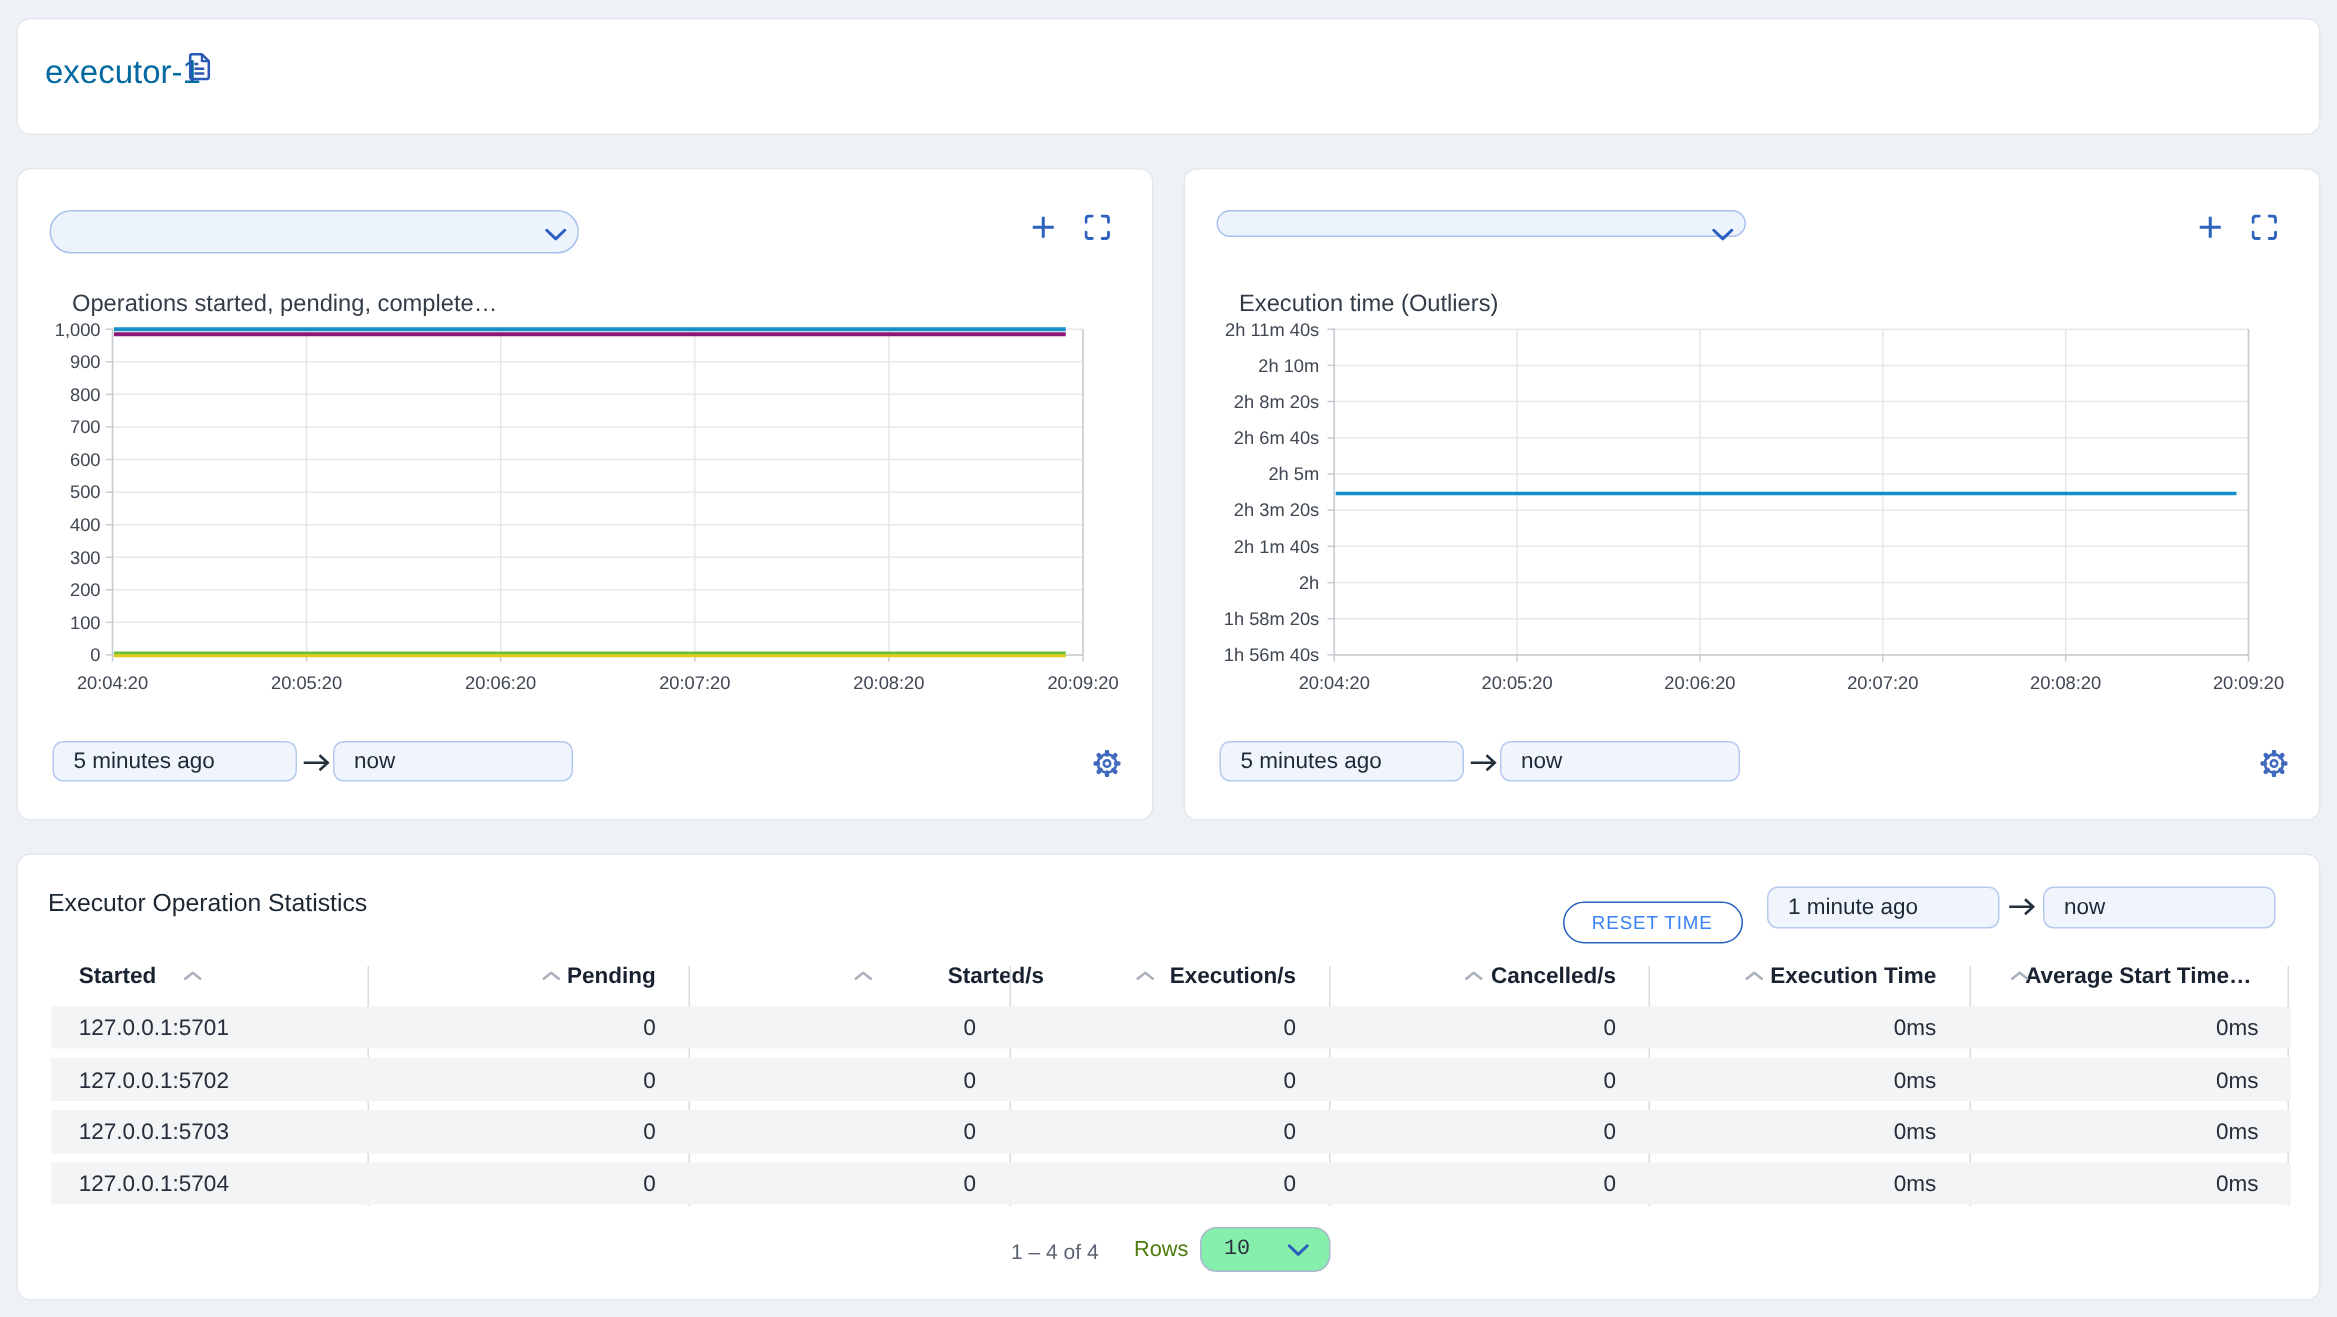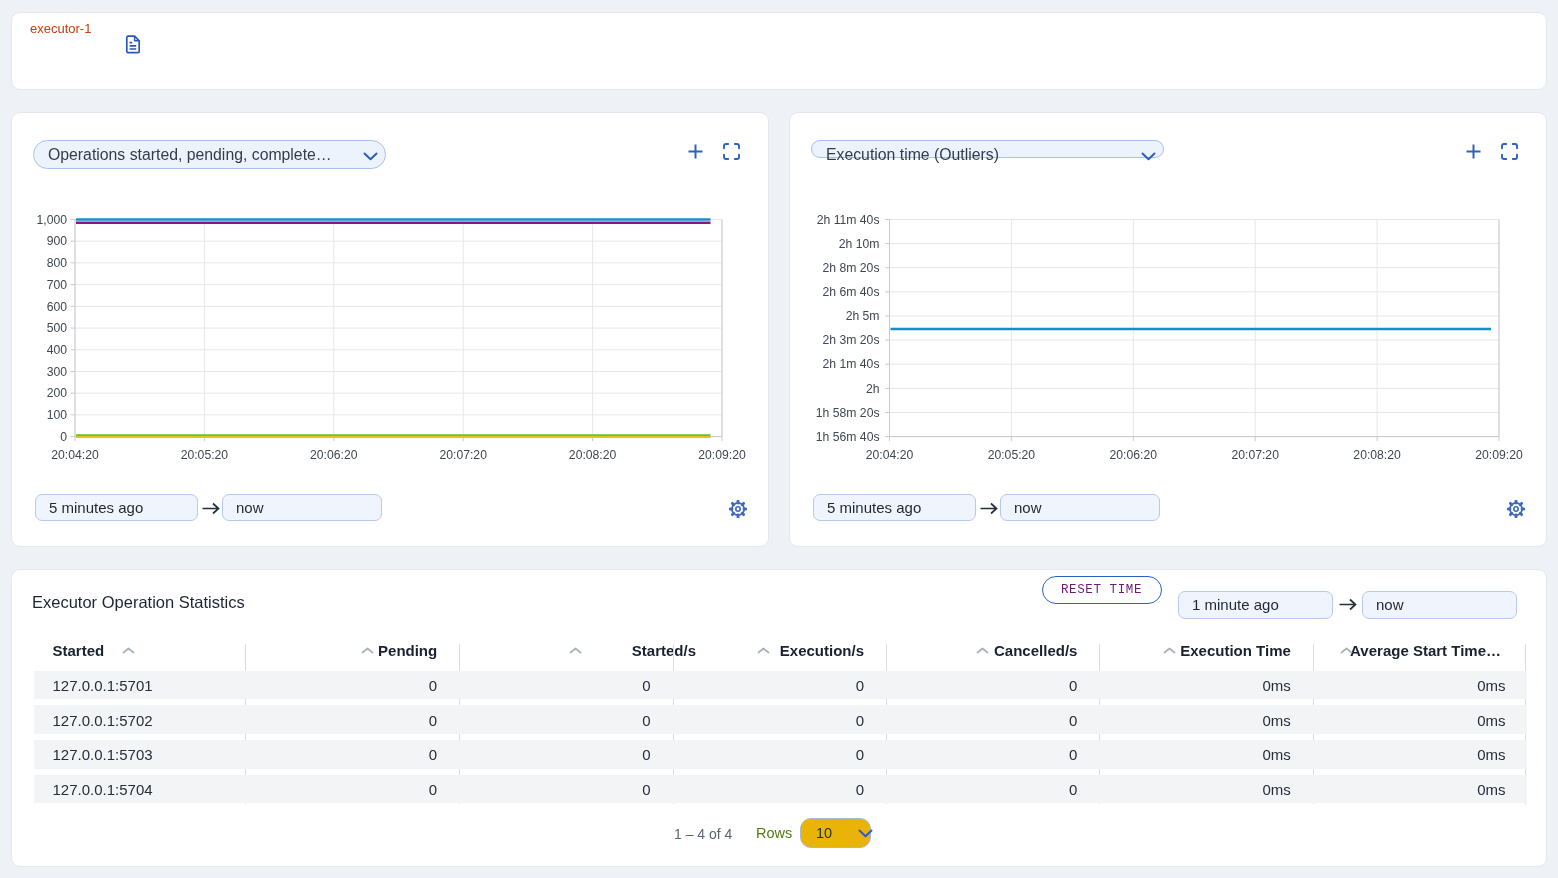--- a/index.html
+++ b/index.html
@@ -1,26 +1,26 @@
 <!DOCTYPE html>
 <html><head><meta charset="utf-8"><title>executor-1</title><style>
 html,body{margin:0;padding:0;width:1558px;height:878px;background:#eef1f5;font-family:"Liberation Sans",sans-serif;overflow:hidden;}
 .card{position:absolute;background:#fff;border:1px solid #e4e7ed;border-radius:9px;box-sizing:border-box;}
 .pill{position:absolute;background:#edf3fc;border:1px solid #a6c1ec;border-radius:15px;box-sizing:border-box;}
-.pilltext{display:block;padding-left:14px;line-height:27px;font-size:15.8px;color:#333d49;white-space:nowrap;overflow:hidden;}
+.pilltext{display:block;padding-left:14px;line-height:27px;font-size:15.8px;color:#333d49;white-space:nowrap;overflow:hidden;margin-top:48px;}
 .tinput{position:absolute;background:#eff4fd;border:1px solid #b6c9ee;border-radius:7px;box-sizing:border-box;
   font-size:15px;color:#1e2936;line-height:25px;padding-left:13px;white-space:nowrap;}
 .hdr{position:absolute;font-weight:bold;font-size:15px;color:#182230;white-space:nowrap;}
 .cell{position:absolute;font-size:15px;color:#252e3a;white-space:nowrap;}
 .rowbg{position:absolute;background:#f3f4f6;}
 .sep{position:absolute;width:1px;background:#d9dce2;}
 </style></head><body>
 
 <div class="card" style="left:11px;top:12px;width:1536px;height:78px">
-<div style="position:absolute;left:18px;top:8px;font-size:13px;color:#c2410c;">executor‑1</div>
+<div style="position:absolute;left:18px;top:22px;font-size:22px;color:#0369a1;">executor‑1</div>
 <svg style="position:absolute;left:113px;top:22px" width="16" height="19" viewBox="0 0 16 19">
       <path d="M9.6 1.2 H3 Q1.8 1.2 1.8 2.4 V16.4 Q1.8 17.6 3 17.6 H13 Q14.2 17.6 14.2 16.4 V5.8 Z" fill="none" stroke="#2a58b4" stroke-width="1.7" stroke-linejoin="round"></path>
       <path d="M9.6 1.2 V5.8 H14.2" fill="none" stroke="#2a58b4" stroke-width="1.5" stroke-linejoin="round"></path>
       <path d="M4.6 7.6 H7.2 M4.6 10.8 H11.2 M4.6 14 H11.2" stroke="#2a58b4" stroke-width="1.7" fill="none"></path>
     </svg>
 </div>
 <div class="card" style="left:11px;top:112px;width:758px;height:435px">
 <svg width="758" height="435" viewBox="0 0 758 435" style="position:absolute;left:0;top:0">
 <line x1="63" y1="106.5" x2="710" y2="106.5" stroke="#e6e7ea" stroke-width="1"></line>
 <line x1="63" y1="128.2" x2="710" y2="128.2" stroke="#e6e7ea" stroke-width="1"></line>
@@ -191,21 +191,21 @@
       <line x1="4.76" y1="13.24" x2="3.41" y2="14.59" stroke="#4169bd" stroke-width="2.9" stroke-linecap="round"></line>
       <line x1="3.00" y1="9.00" x2="1.10" y2="9.00" stroke="#4169bd" stroke-width="2.9" stroke-linecap="round"></line>
       <line x1="4.76" y1="4.76" x2="3.41" y2="3.41" stroke="#4169bd" stroke-width="2.9" stroke-linecap="round"></line>
       <line x1="9.00" y1="3.00" x2="9.00" y2="1.10" stroke="#4169bd" stroke-width="2.9" stroke-linecap="round"></line>
       <line x1="13.24" y1="4.76" x2="14.59" y2="3.41" stroke="#4169bd" stroke-width="2.9" stroke-linecap="round"></line>
       <circle cx="9" cy="9" r="2.2" fill="none" stroke="#4169bd" stroke-width="1.6"></circle>
     </svg>
 </div>
 <div class="card" style="left:11px;top:569px;width:1536px;height:298px">
 <div style="position:absolute;left:20px;top:23px;font-size:16.5px;color:#1c2733;">Executor Operation Statistics</div>
-<div style="position:absolute;left:1029.5px;top:6px;width:120px;height:28px;border:1px solid #2a62c0;border-radius:14px;box-sizing:border-box;text-align:center;line-height:26px;font-size:12.5px;letter-spacing:0.6px;color:#701a75;font-family:Liberation Mono, monospace;">RESET TIME</div>
+<div style="position:absolute;left:1029.5px;top:31px;width:120px;height:28px;border:1px solid #2a62c0;border-radius:14px;box-sizing:border-box;text-align:center;line-height:26px;font-size:12.5px;letter-spacing:0.6px;color:#3b82f6;">RESET TIME</div>
 <div class="tinput" style="left:1166px;top:20.5px;width:155px;height:28px;line-height:26px">1 minute ago</div>
 <svg style="position:absolute;left:1327px;top:28px" width="18" height="13" viewBox="0 0 18 13">
       <path d="M0.5 6.5 H16 M11 1.5 L16.5 6.5 L11 11.5" stroke="#25303e" stroke-width="1.7" fill="none"></path>
     </svg>
 <div class="tinput" style="left:1350px;top:20.5px;width:155px;height:28px;line-height:26px">now</div>
 <div class="hdr" style="left:40.5px;top:71.5px">Started</div>
 <svg style="position:absolute;left:110px;top:76.5px" width="13" height="7" viewBox="0 0 13 7">
       <path d="M1.5 5.5 L6.5 1.5 L11.5 5.5" stroke="#a9b1bd" stroke-width="1.7" fill="none" stroke-linecap="round" stroke-linejoin="round"></path>
     </svg>
 <div class="hdr" style="right:1108.8px;top:71.5px">Pending</div>
@@ -266,18 +266,18 @@
 <div class="rowbg" style="left:22px;top:204.6px;width:1493px;height:28.6px"></div>
 <div class="cell" style="left:40.5px;top:210.79999999999998px">127.0.0.1:5704</div>
 <div class="cell" style="right:1108.8px;top:210.79999999999998px">0</div>
 <div class="cell" style="right:895.3px;top:210.79999999999998px">0</div>
 <div class="cell" style="right:682px;top:210.79999999999998px">0</div>
 <div class="cell" style="right:468.5999999999999px;top:210.79999999999998px">0</div>
 <div class="cell" style="right:255.20000000000005px;top:210.79999999999998px">0ms</div>
 <div class="cell" style="right:40.40000000000009px;top:210.79999999999998px">0ms</div>
 <div style="position:absolute;left:662px;top:256px;font-size:14px;color:#5a6472;">1 – 4 of 4</div>
 <div style="position:absolute;left:744px;top:255px;font-size:14.5px;color:#4d7c0f;">Rows</div>
-<div style="position:absolute;left:788px;top:248px;width:71px;height:30px;background:#eab308;border:1px solid #a9b9cb;border-radius:11px;box-sizing:border-box;">
+<div style="position:absolute;left:788px;top:248px;width:87px;height:30px;background:#86efac;border:1px solid #a9b9cb;border-radius:11px;box-sizing:border-box;font-family:Liberation Mono, monospace;">
       <span style="display:block;padding-left:15px;line-height:28px;font-size:14.5px;color:#28313d;">10</span>
     </div>
 <svg style="position:absolute;left:846px;top:259px" width="15" height="9" viewBox="0 0 15 9">
       <path d="M1.5 1.5 L7.5 7.2 L13.5 1.5" stroke="#2a5fc0" stroke-width="2" fill="none" stroke-linecap="round" stroke-linejoin="round"></path>
     </svg>
 </div>
 </body></html>

